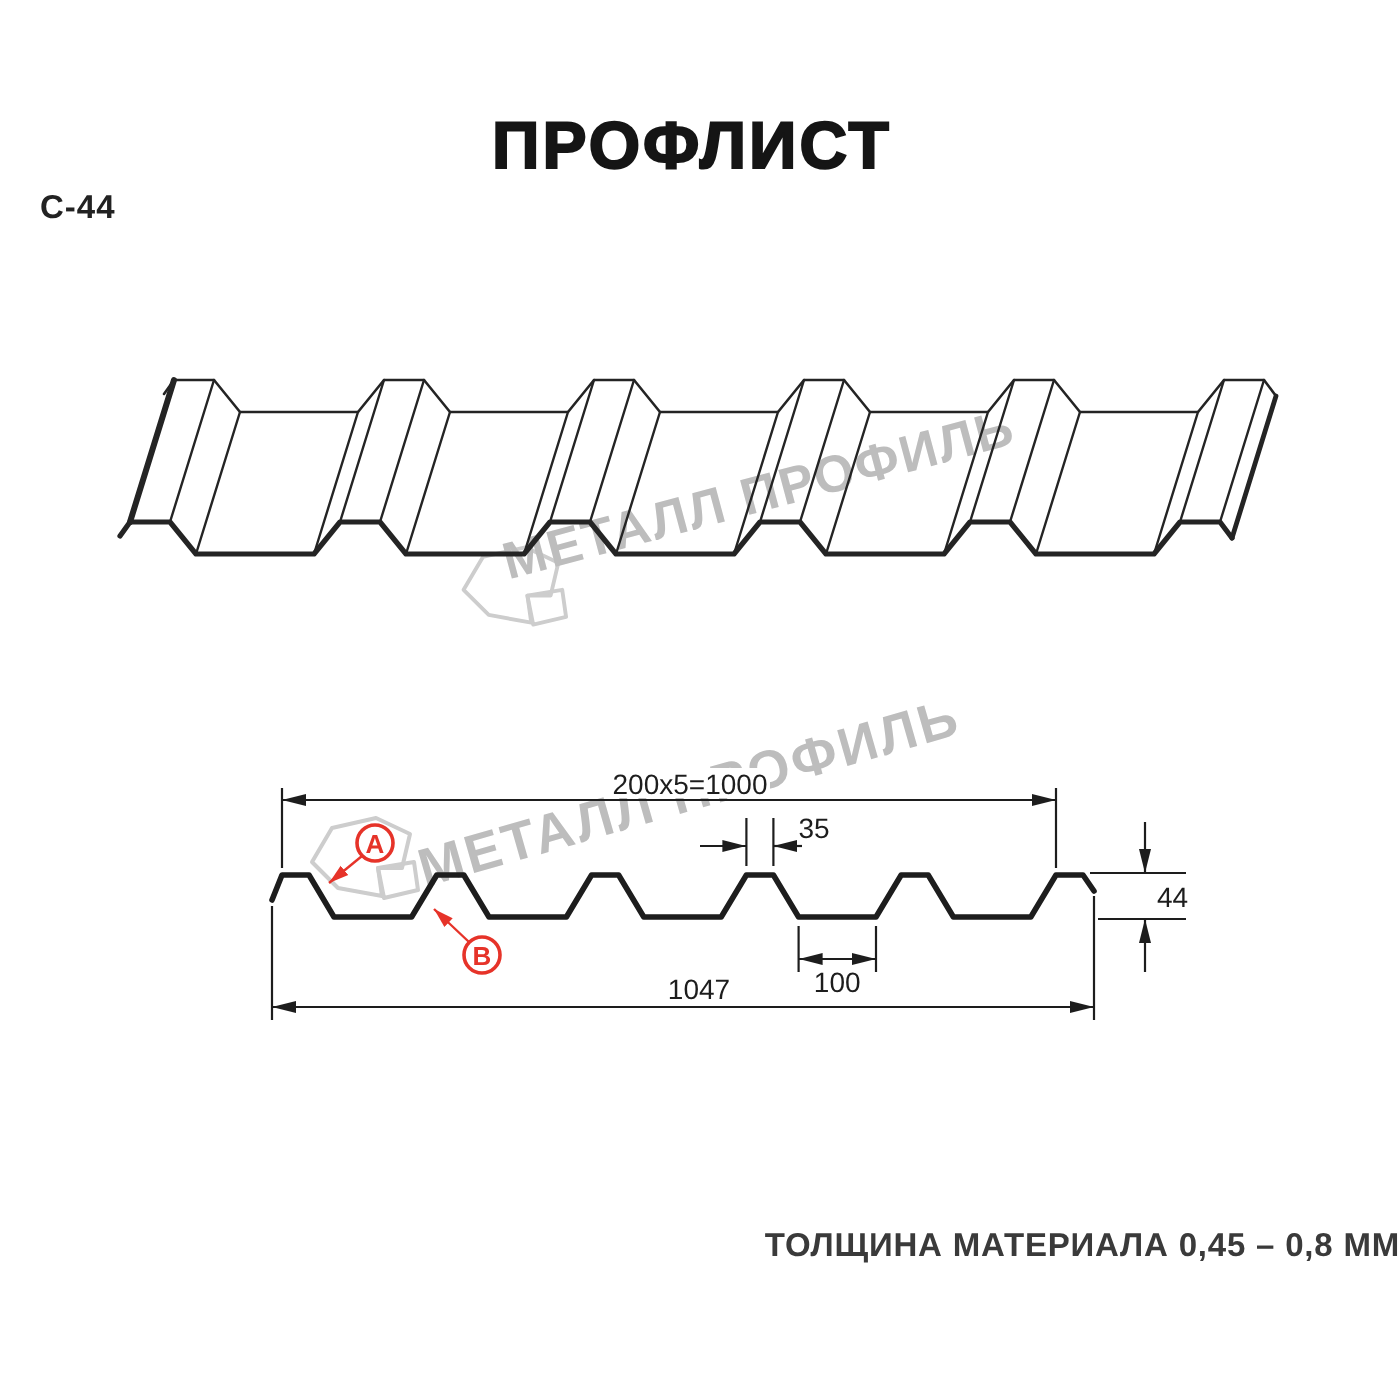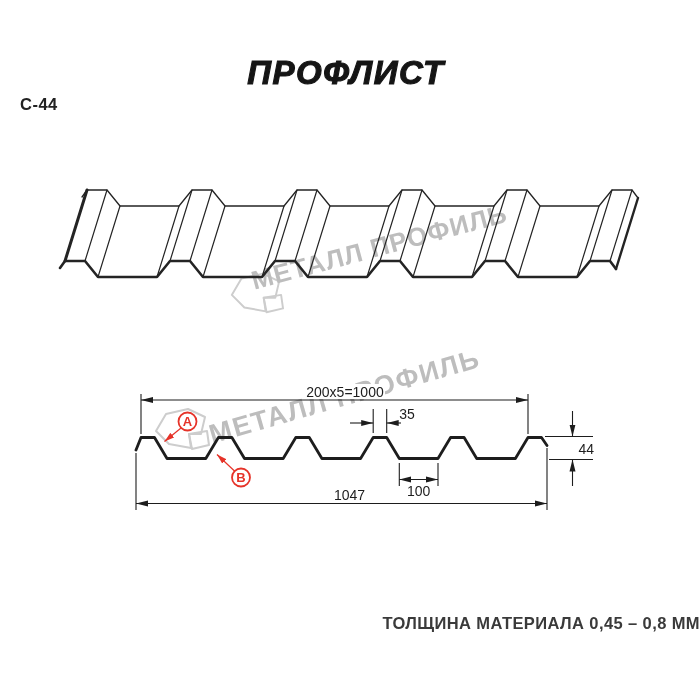--- a/index.html
+++ b/index.html
@@ -1,19 +1,19 @@
 <!DOCTYPE html>
 <html><head>
 <meta charset="utf-8">
 <style>
   html,body{margin:0;padding:0;background:#fff;}
   .canvas{position:relative;width:700px;height:700px;background:#ffffff;overflow:hidden;
           font-family:"Liberation Sans",sans-serif;}
   .title{position:absolute;left:0;top:54px;width:692px;text-align:center;
-         font-size:33px;font-weight:700;letter-spacing:1.5px;color:#151515;font-style:italic;
+         font-size:33px;font-weight:700;letter-spacing:1.5px;color:#151515;
          -webkit-text-stroke:1.1px #151515;}
   .subtitle{position:absolute;left:0;top:95px;width:700px;text-align:left;
             font-size:16.5px;font-weight:700;letter-spacing:.5px;color:#222;padding-left:20px;}
   .footer{position:absolute;left:0;top:614px;width:700px;text-align:right;
           font-size:16.5px;font-weight:700;letter-spacing:.4px;color:#3a3a3a;}
   .wm-text{position:absolute;font-weight:700;color:#bdbdbd;white-space:nowrap;}
   .wm1-text{left:252px;top:266px;font-size:26px;letter-spacing:1px;
             transform:rotate(-15deg);transform-origin:0 50%;}
   .wm2-text{left:210px;top:420px;font-size:27px;letter-spacing:1.5px;
             transform:rotate(-16deg);transform-origin:0 50%;}

